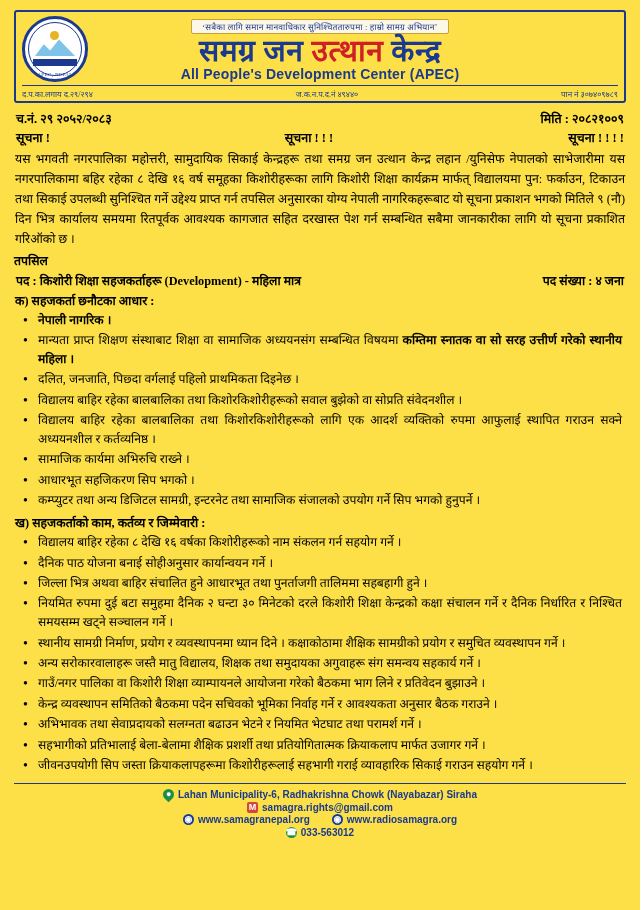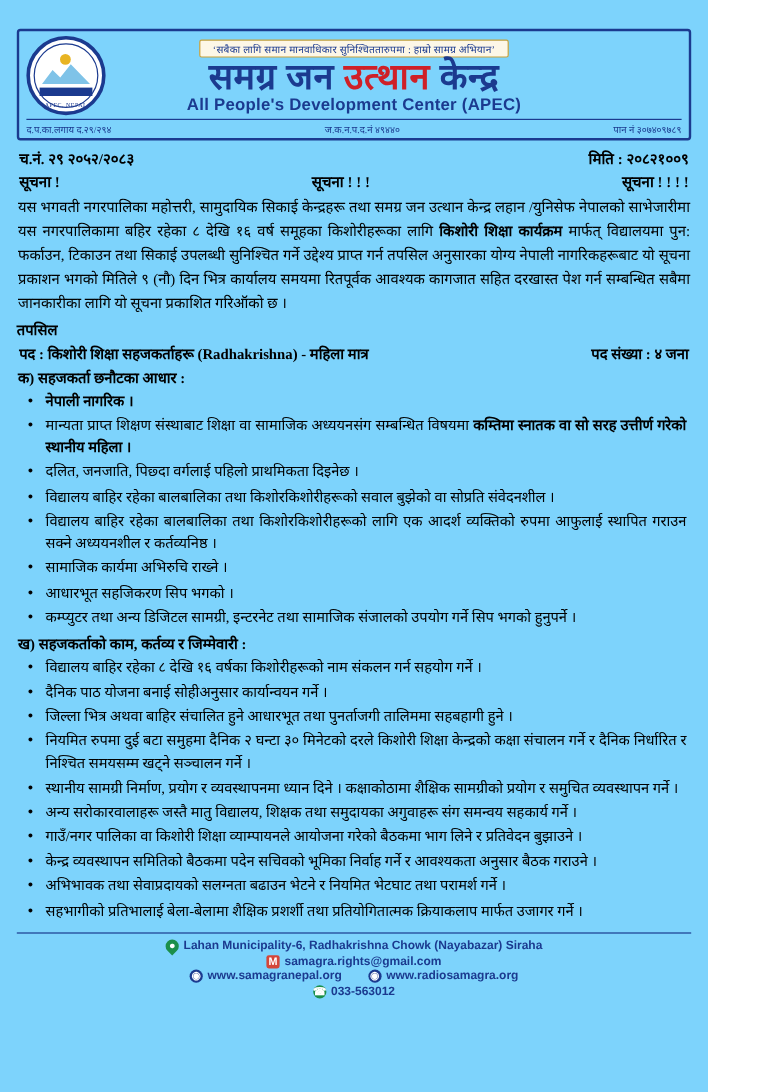--- a/index.html
+++ b/index.html
@@ -3,25 +3,25 @@
 <meta charset="utf-8">
 <style>
   * { box-sizing: border-box; }
   html, body {
     margin: 0; padding: 0;
     width: 643px;
     background: #ffffff;
     font-family: "Liberation Serif", serif;
   }
   .page {
-    width: 590px;
+    width: 640px;
     min-height: 910px;
     position: relative;
-    padding: 24px 14px 6px 14px;
-    background: #7dd3fc;
+    padding: 10px 14px 6px 14px;
+    background: #fde047;
   }
 
   
   .letterhead {
     border: 2px solid #1b3a8f;
     border-radius: 3px;
     padding: 4px 6px 2px 6px;
     position: relative;
   }
   .lh-top {
@@ -132,21 +132,21 @@
   }
   .noticerow .mid { }
 
   
   .para {
     font-size: 12.3px;
     line-height: 1.62;
     text-align: justify;
     margin: 0 1px 2px 1px;
   }
-  .para b { font-weight: bold; }
+  .para b { font-weight: normal; }
   .center-b {
     font-size: 12.3px;
     font-weight: bold;
     margin: 1px 0 3px 0;
   }
   .postrow {
     display: flex;
     justify-content: space-between;
     font-size: 12.3px;
     font-weight: bold;
@@ -256,21 +256,21 @@
     <span>सूचना !</span>
     <span class="mid">सूचना ! ! !</span>
     <span>सूचना ! ! ! !</span>
   </div>
 
   <p class="para"><span>यस भगवती नगरपालिका महोत्तरी, सामुदायिक सिकाई केन्द्रहरू तथा समग्र जन उत्थान केन्द्र लहान /युनिसेफ नेपालको साभेजारीमा यस नगरपालिकामा बहिर रहेका ८ देखि १६ वर्ष समूहका किशोरीहरूका लागि </span><b>किशोरी शिक्षा कार्यक्रम</b><span> मार्फत् विद्यालयमा पुन: फर्काउन, टिकाउन तथा सिकाई उपलब्धी सुनिश्चित गर्ने उद्देश्य प्राप्त गर्न तपसिल अनुसारका योग्य नेपाली नागरिकहरूबाट यो सूचना प्रकाशन भगको मितिले ९ (नौ) दिन भित्र कार्यालय समयमा रितपूर्वक आवश्यक कागजात सहित दरखास्त पेश गर्न सम्बन्धित सबैमा जानकारीका लागि यो सूचना प्रकाशित गरिऑको छ ।</span></p>
 
   <div class="center-b">तपसिल</div>
 
   <div class="postrow">
-    <span>पद  : किशोरी शिक्षा सहजकर्ताहरू (Radhakrishna) - महिला मात्र</span>
+    <span>पद  : किशोरी शिक्षा सहजकर्ताहरू (Development) - महिला मात्र</span>
     <span>पद संख्या : ४ जना</span>
   </div>
 
   <div class="secthead">क) सहजकर्ता छनौटका आधार :</div>
 
   <ul class="bul">
     <li><b>नेपाली नागरिक ।</b></li>
     <li><span>मान्यता प्राप्त शिक्षण संस्थाबाट शिक्षा वा सामाजिक अध्ययनसंग सम्बन्धित विषयमा </span><b>कम्तिमा स्नातक वा सो सरह उत्तीर्ण गरेको स्थानीय महिला ।</b></li>
     <li>दलित, जनजाति, पिछ्दा वर्गलाई पहिलो प्राथमिकता दिइनेछ ।</li>
     <li>विद्यालय बाहिर रहेका बालबालिका तथा किशोरकिशोरीहरूको सवाल बुझेको वा सोप्रति संवेदनशील ।</li>
@@ -286,20 +286,21 @@
     <li>विद्यालय बाहिर रहेका ८ देखि १६ वर्षका किशोरीहरूको नाम संकलन गर्न सहयोग गर्ने ।</li>
     <li>दैनिक पाठ योजना बनाई सोहीअनुसार कार्यान्वयन गर्ने ।</li>
     <li>जिल्ला भित्र अथवा बाहिर संचालित हुने आधारभूत तथा पुनर्ताजगी तालिममा सहबहागी हुने ।</li>
     <li>नियमित रुपमा दुई बटा समुहमा दैनिक २ घन्टा ३० मिनेटको दरले किशोरी शिक्षा केन्द्रको कक्षा संचालन गर्ने र दैनिक निर्धारित र निश्चित समयसम्म खट्ने सञ्चालन गर्ने ।</li>
     <li>स्थानीय सामग्री निर्माण, प्रयोग र व्यवस्थापनमा ध्यान दिने । कक्षाकोठामा शैक्षिक सामग्रीको प्रयोग र समुचित व्यवस्थापन गर्ने ।</li>
     <li>अन्य सरोकारवालाहरू जस्तै मातु विद्यालय, शिक्षक तथा समुदायका अगुवाहरू संग समन्वय सहकार्य गर्ने ।</li>
     <li>गाउँ/नगर पालिका वा किशोरी शिक्षा व्याम्पायनले आयोजना गरेको बैठकमा भाग लिने र प्रतिवेदन बुझाउने ।</li>
     <li>केन्द्र व्यवस्थापन समितिको बैठकमा पदेन सचिवको भूमिका निर्वाह गर्ने र आवश्यकता अनुसार बैठक गराउने ।</li>
     <li>अभिभावक तथा सेवाप्रदायको सलग्नता बढाउन भेटने र नियमित भेटघाट तथा परामर्श गर्ने ।</li>
     <li>सहभागीको प्रतिभालाई बेला-बेलामा शैक्षिक प्रशर्शी तथा प्रतियोगितात्मक क्रियाकलाप मार्फत उजागर गर्ने ।</li>
+    <li>जीवनउपयोगी सिप जस्ता क्रियाकलापहरूमा किशोरीहरूलाई सहभागी गराई व्यावहारिक सिकाई गराउन सहयोग गर्ने ।</li>
   </ul>
 
   <div class="footer">
     <div class="fline">
       <span class="fitem">
         <span class="ico pin"><span>●</span></span>
         <span>Lahan Municipality-6,  Radhakrishna Chowk (Nayabazar)  Siraha</span>
       </span>
     </div>
     <div class="fline">

